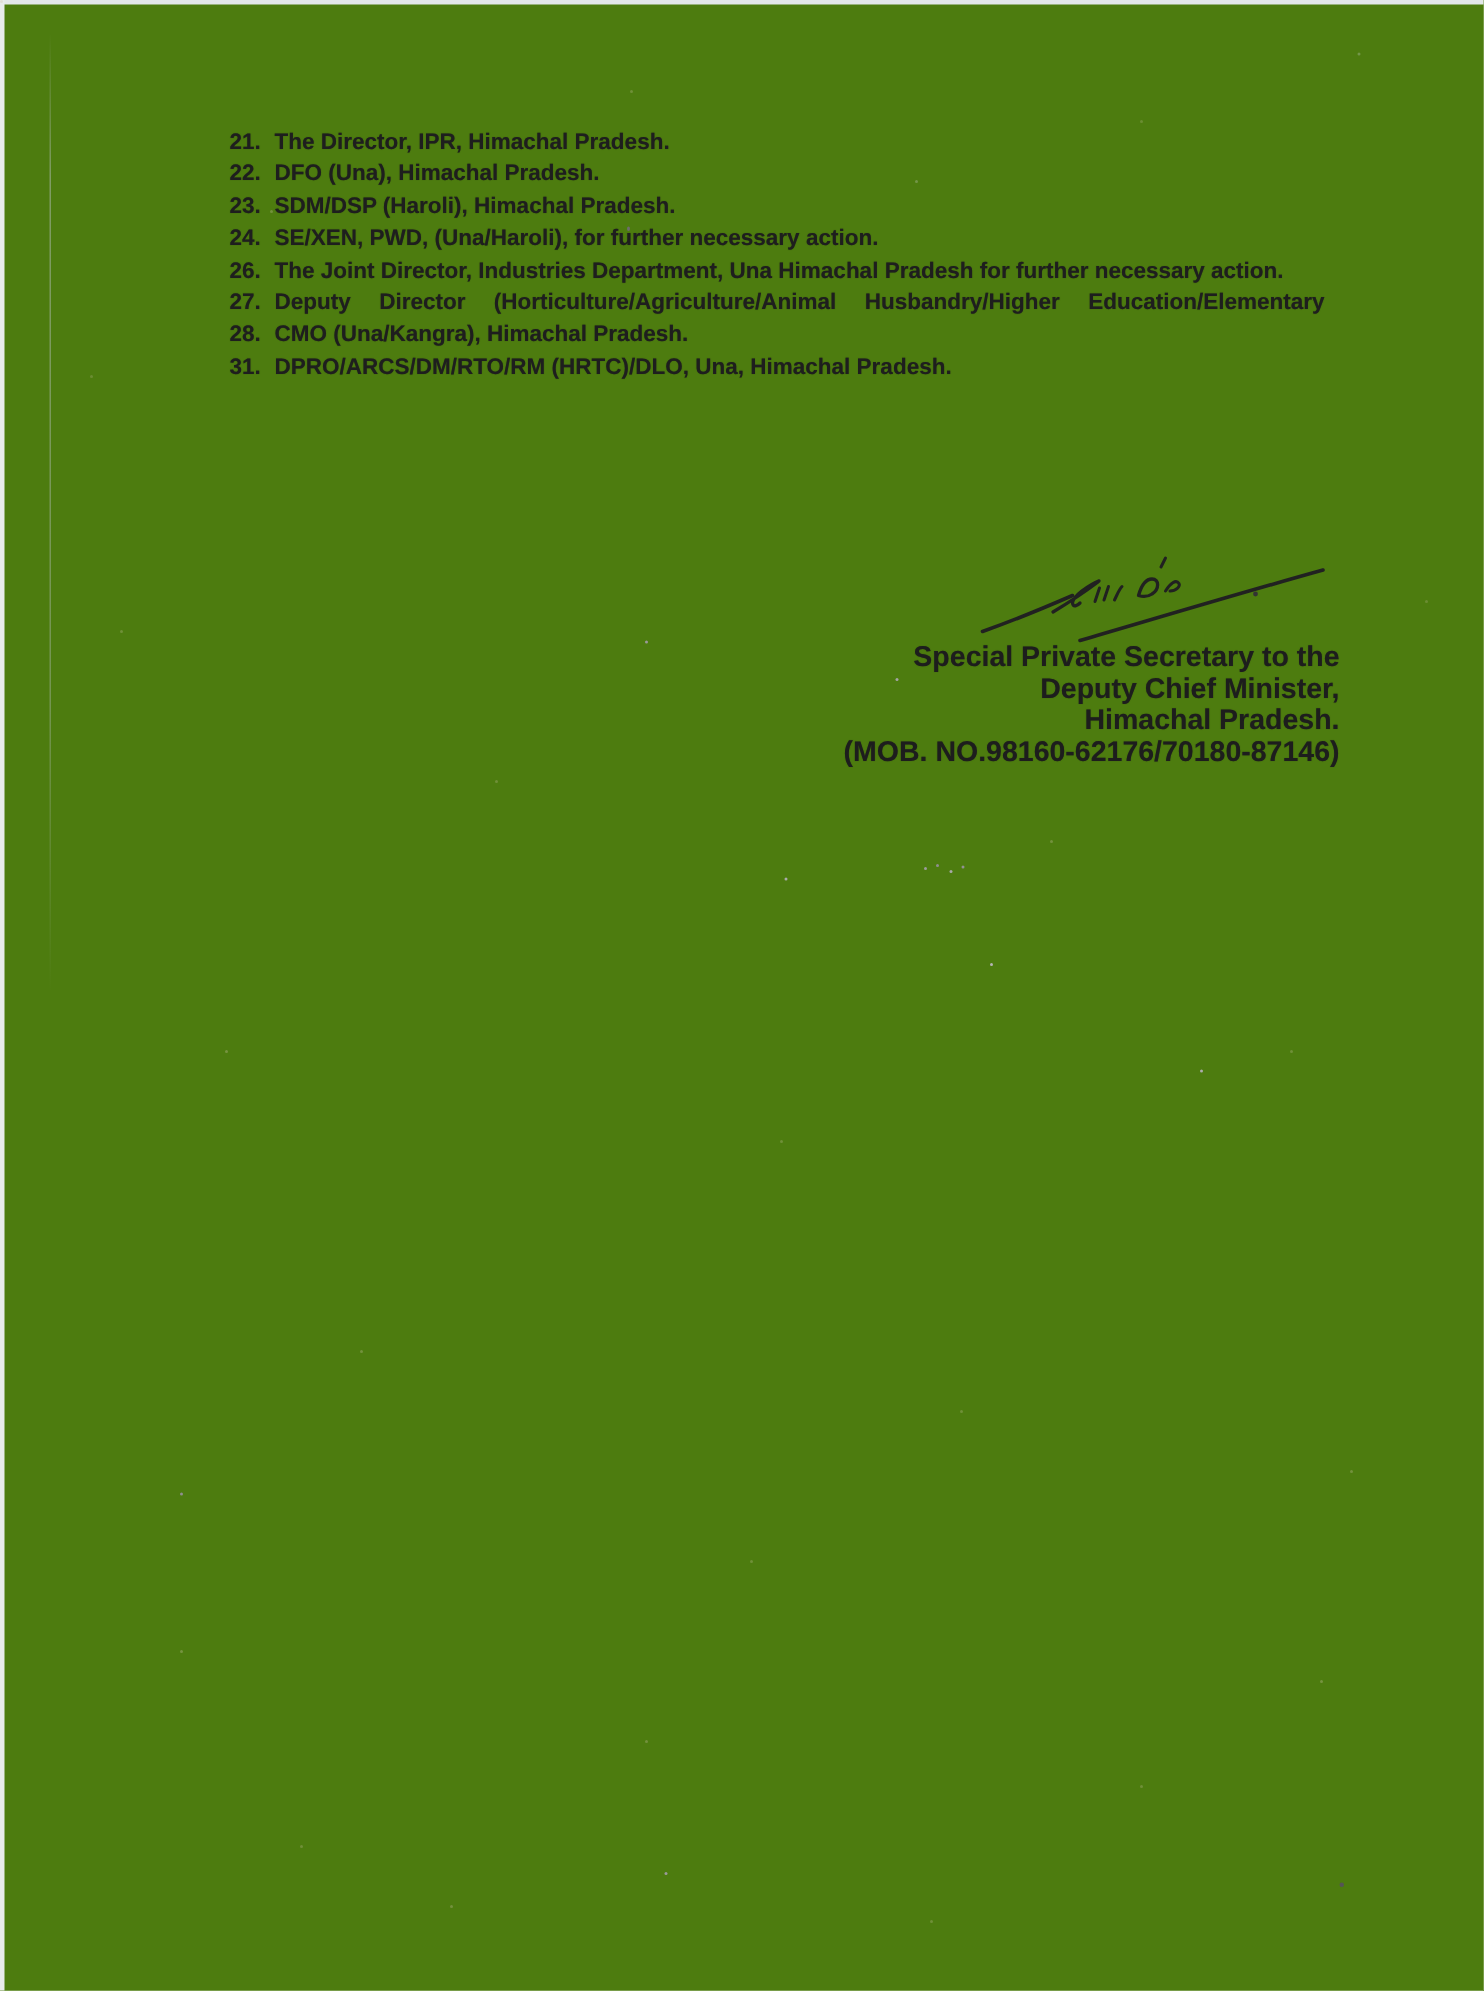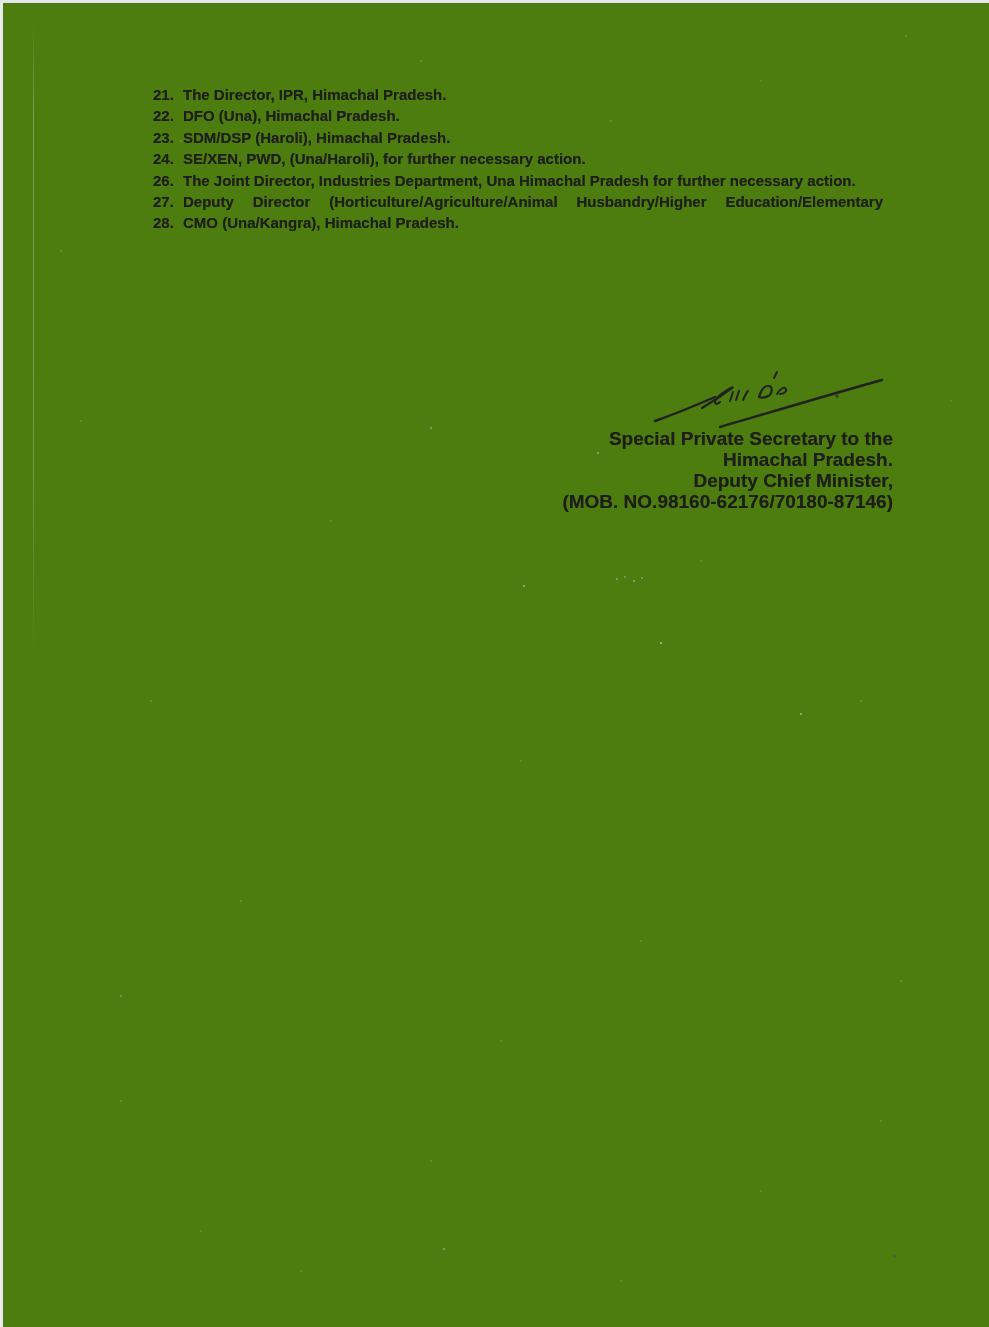--- a/index.html
+++ b/index.html
@@ -112,20 +112,26 @@
         <div class="txt">
           <div class="ln just">Deputy Director (Horticulture/Agriculture/Animal Husbandry/Higher Education/Elementary</div>
         </div>
       </div>
       <div class="row">
         <div class="num">28.</div>
         <div class="txt">
           <div class="ln">CMO (Una/Kangra), Himachal Pradesh.</div>
         </div>
       </div>
+      <div class="row">
+        <div class="num">31.</div>
+        <div class="txt">
+          <div class="ln">DPRO/ARCS/DM/RTO/RM (HRTC)/DLO, Una, Himachal Pradesh.</div>
+        </div>
+      </div>
     </div>
 
   <div class="sig">
     <svg viewBox="0 0 248 86" xmlns="http://www.w3.org/2000/svg">
       <g fill="none" stroke="#212121" stroke-linecap="round" stroke-linejoin="round">
 
         <path d="M 9 63 C 26 57 46 49 69 39" stroke-width="2.4"></path>
 
         <path d="M 74 69 C 122 55 182 37 236 22" stroke-width="2.4"></path>
 
@@ -141,22 +147,22 @@
 
         <path d="M 128 20 l 3 -6" stroke-width="2"></path>
 
         <circle cx="191" cy="38" r="1.6" fill="#333" stroke="none"></circle>
       </g>
     </svg>
   </div>
 
   <div class="signoff">
       <div>Special Private Secretary to the</div>
+      <div>Deputy Chief Minister,</div>
       <div>Himachal Pradesh.</div>
-      <div>Deputy Chief Minister,</div>
       <div>(MOB. NO.98160-62176/70180-87146)</div>
     </div>
 
   <div class="dot" style="left:430px;top:427px;width:2px;height:2px;background:#9a9a9a;"></div>
   <div class="dot" style="left:418px;top:151px;width:2px;height:3px;background:#6d6d6d;"></div>
   <div class="dot" style="left:597px;top:452px;width:2px;height:2px;background:#a5a5a5;"></div>
   <div class="dot" style="left:616px;top:578px;width:2px;height:2px;background:#9c9c9c;"></div>
   <div class="dot" style="left:624px;top:576px;width:2px;height:2px;background:#8f8f8f;"></div>
   <div class="dot" style="left:633px;top:580px;width:2px;height:2px;background:#a8a8a8;"></div>
   <div class="dot" style="left:641px;top:577px;width:2px;height:2px;background:#929292;"></div>

